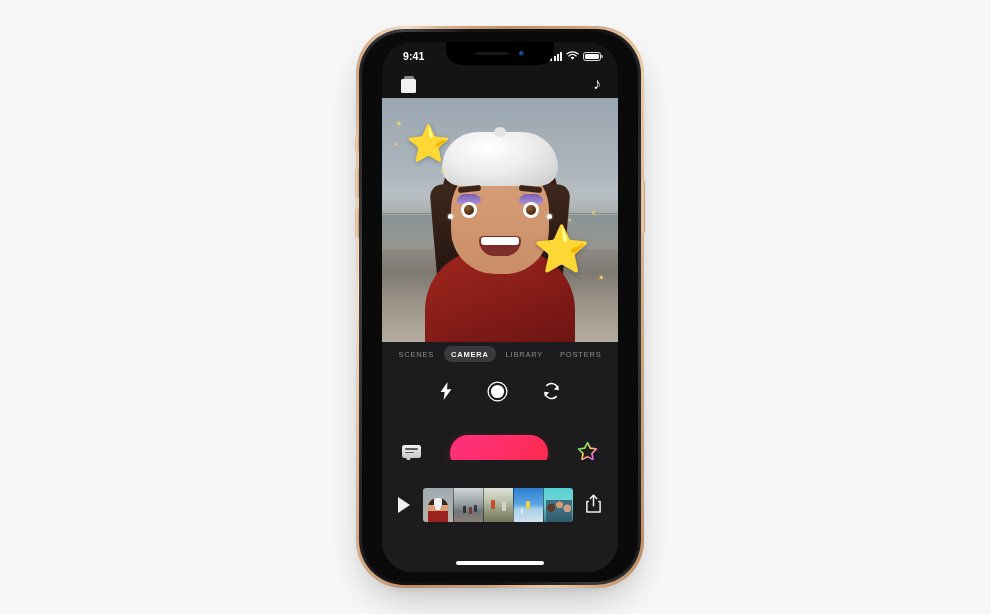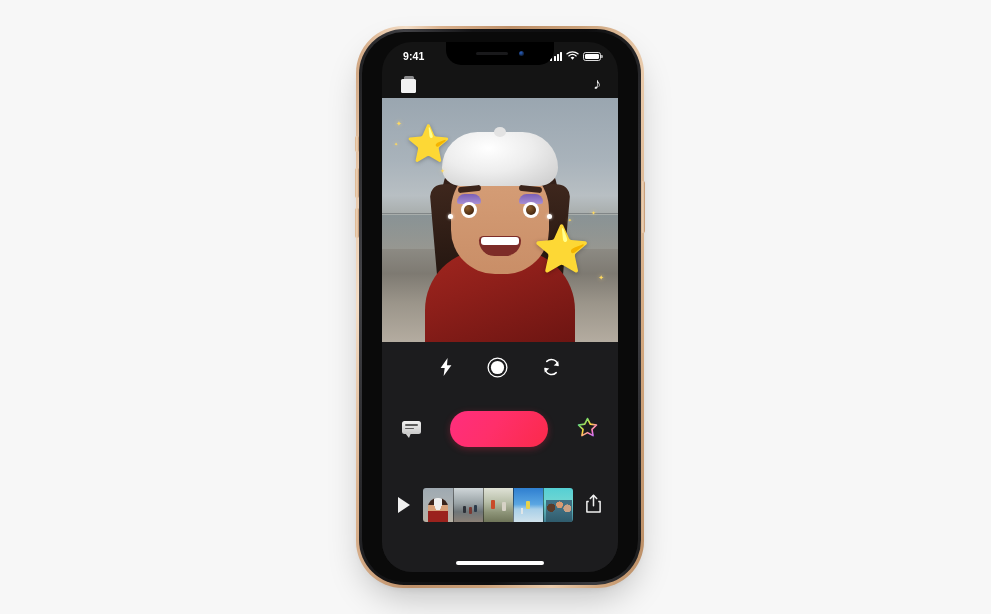--- a/index.html
+++ b/index.html
@@ -614,20 +614,26 @@
       <div class="star-sticker star-b">⭐</div>
 
       <div class="spark" style="left:14px;  top:22px;  font-size:7px;">✦</div>
       <div class="spark" style="left:12px;  top:44px;  font-size:5px;">✦</div>
       <div class="spark" style="left:58px;  top:70px;  font-size:6px;">✦</div>
       <div class="spark" style="right:22px; top:112px; font-size:6px;">✦</div>
       <div class="spark" style="right:14px; top:176px; font-size:7px;">✦</div>
       <div class="spark" style="right:46px; top:120px; font-size:5px;">✦</div>
     </div>
 
+    <div class="tabs">
+      <div class="tab-item">SCENES</div>
+      <div class="tab-item active">CAMERA</div>
+      <div class="tab-item">LIBRARY</div>
+      <div class="tab-item">POSTERS</div>
+    </div>
 
     <div class="cam-controls">
       <div class="ctl-icon">
         <svg width="14" height="18" viewBox="0 0 14 18">
           <path d="M8.6 0 L1.6 10 h4.1 L4.6 18 L12.4 7.2 H8 Z" fill="#fff"></path>
         </svg>
       </div>
       <div class="ctl-icon">
         <svg width="21" height="21" viewBox="0 0 21 21">
           <circle cx="10.5" cy="10.5" r="9.4" fill="none" stroke="#fff" stroke-width="1.3"></circle>

